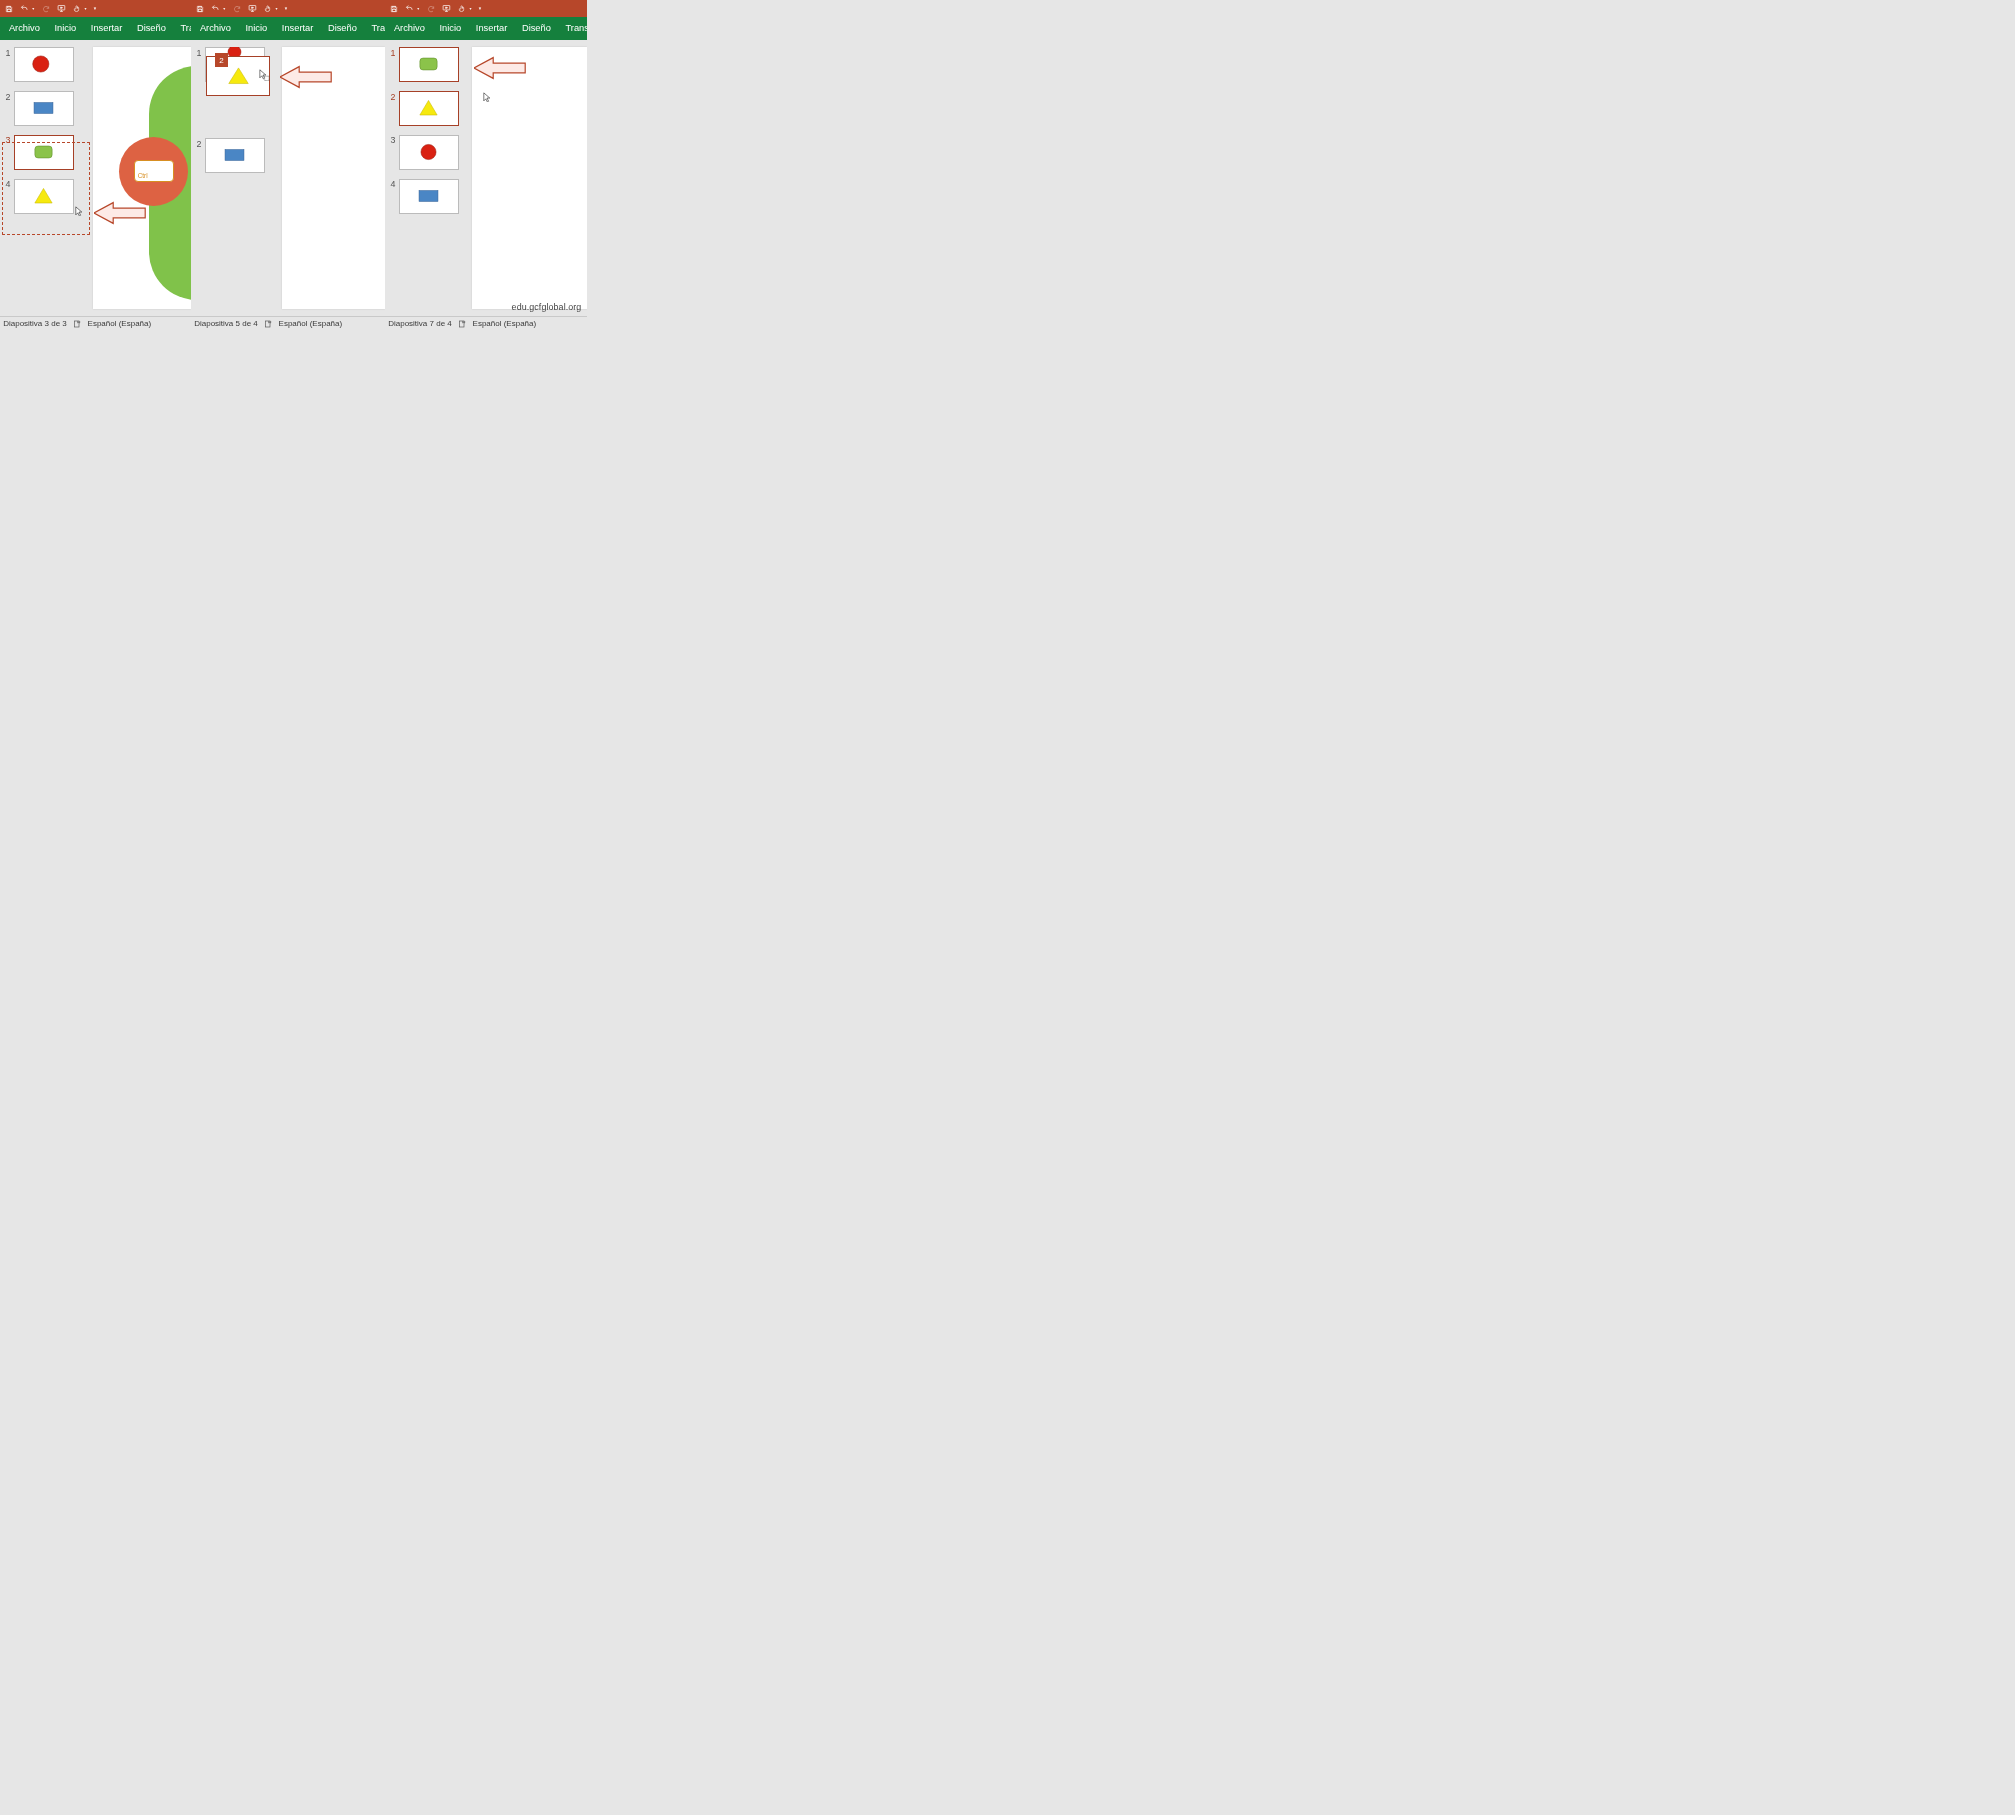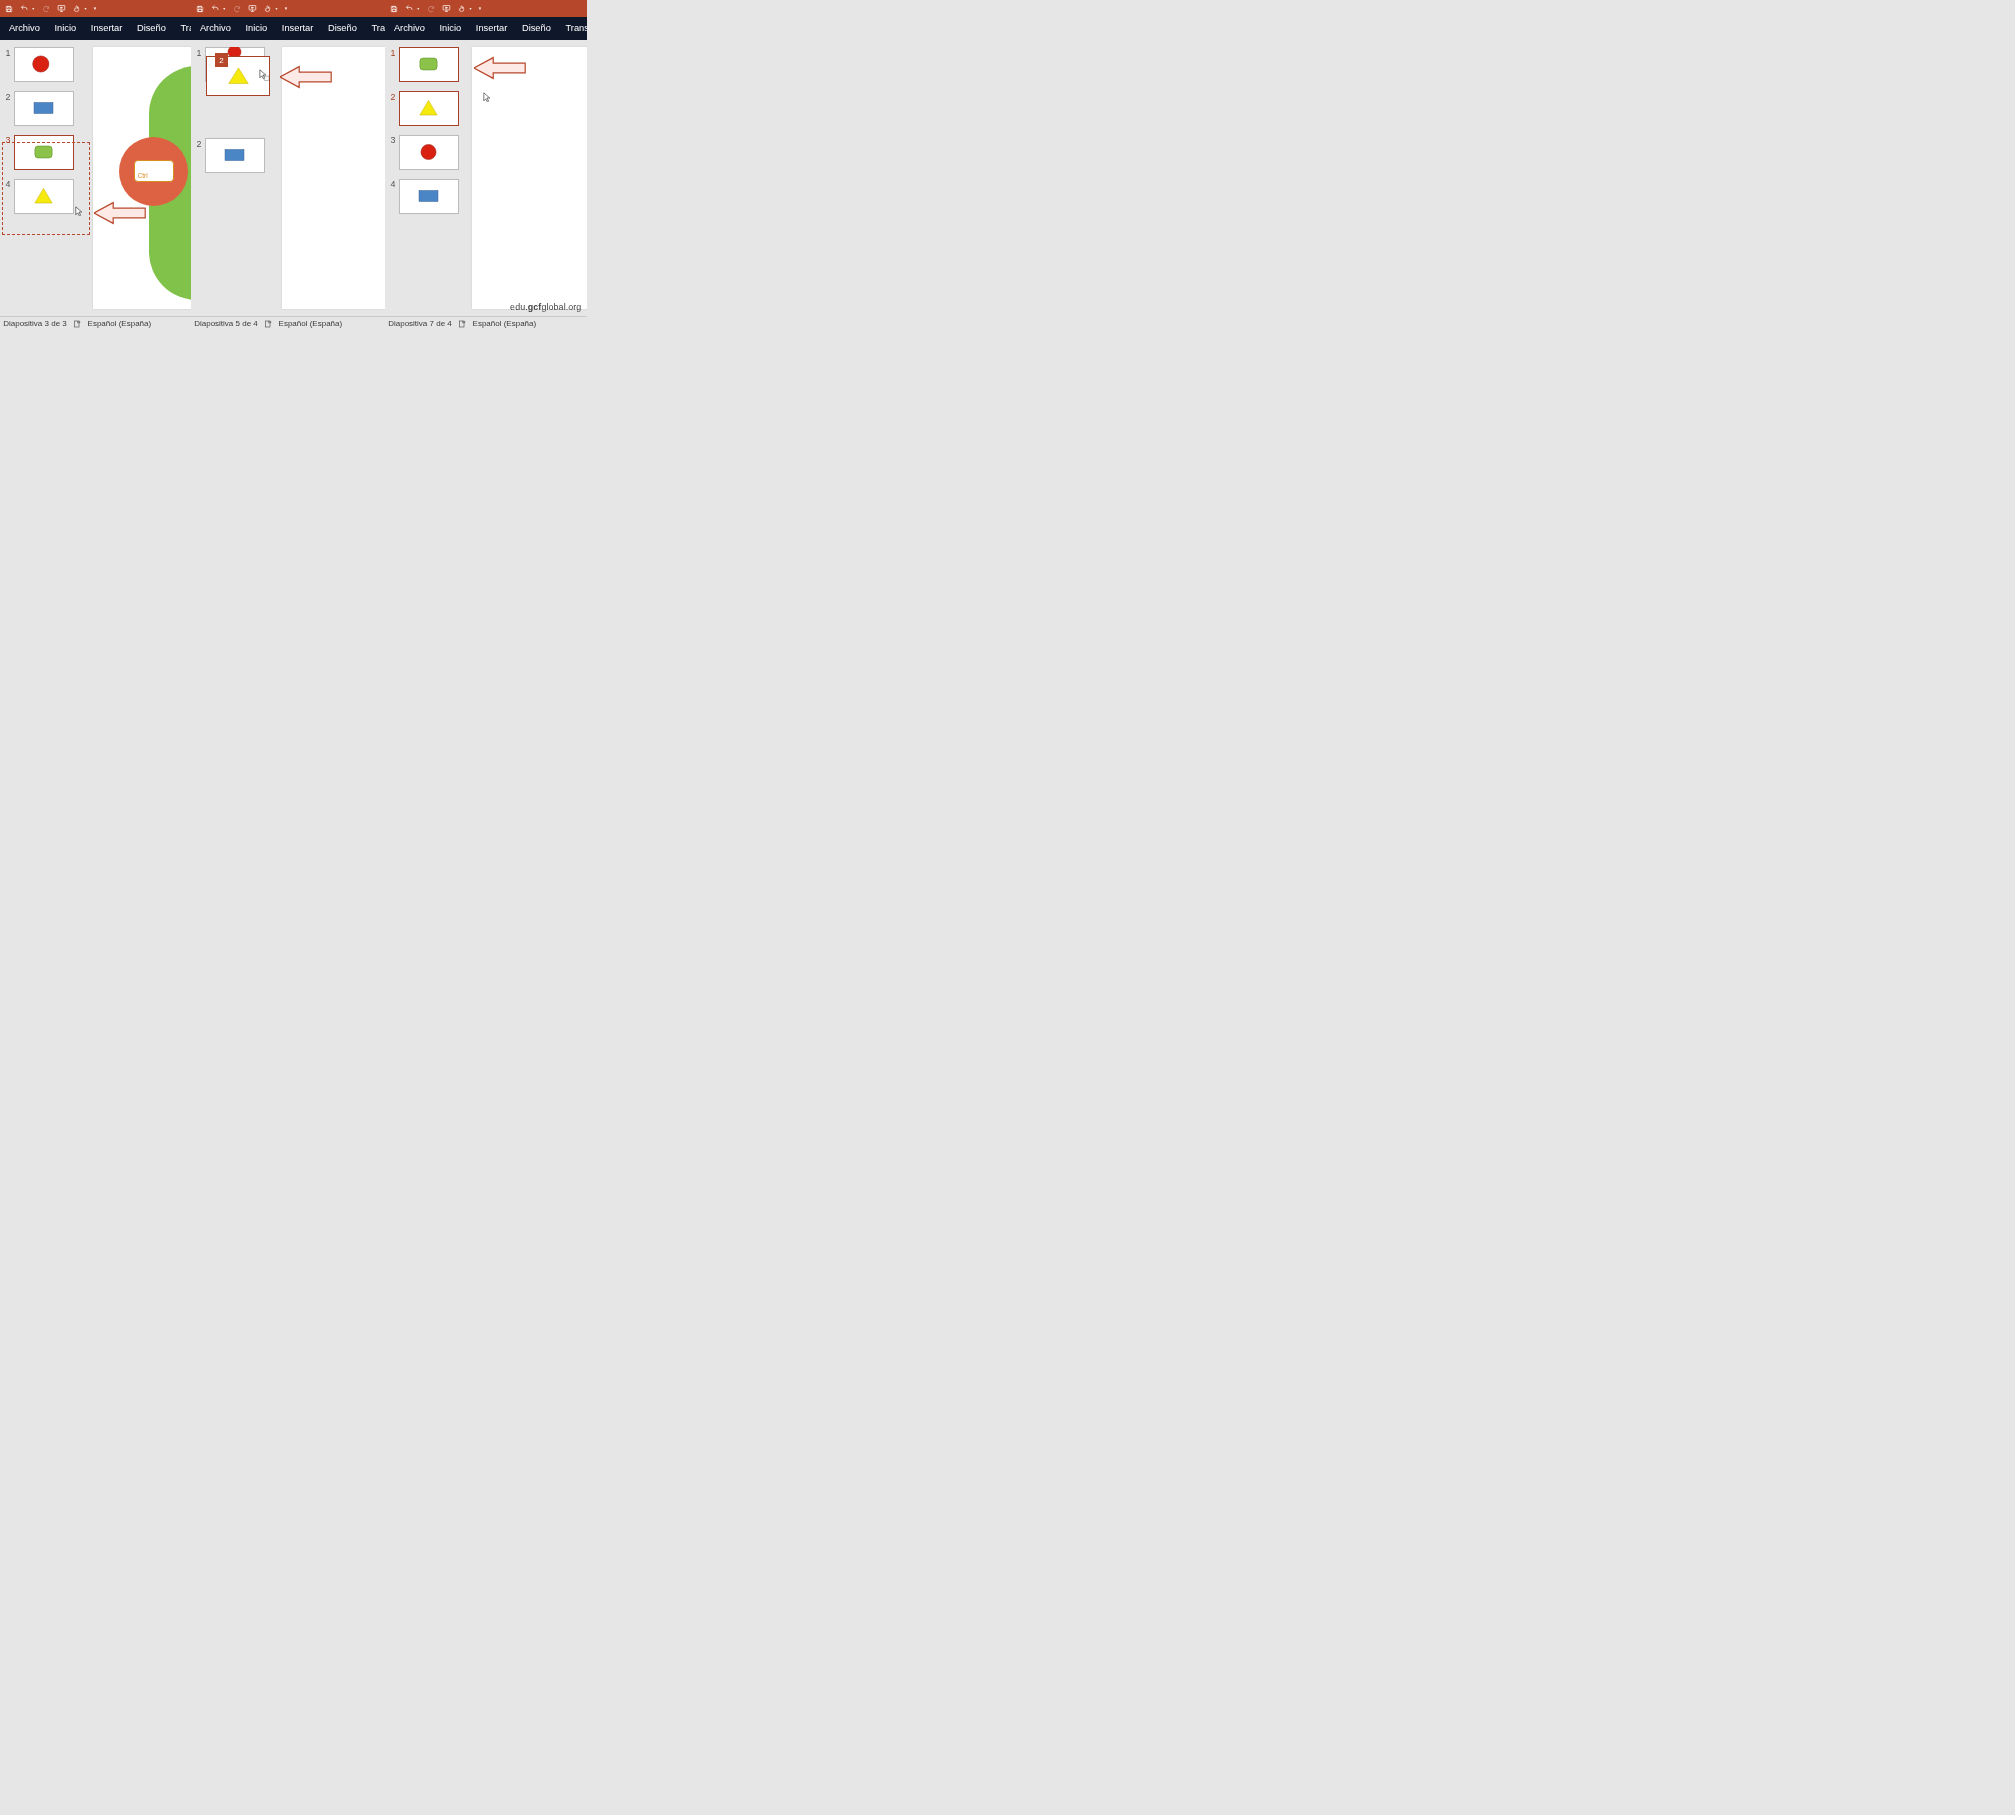--- a/index.html
+++ b/index.html
@@ -14,21 +14,21 @@
   .qat {
     height: 17px; background: #b7472a; display: flex; align-items: center;
     padding: 0 4.8px; gap: 7.3px;
   }
   .qat .qicon { color: #fff; opacity: .95; display:flex; align-items:center; justify-content:center; }
   .qat .qicon.dim { opacity: .45; }
   .qat .caret { font-size: 4px; color:#fff; opacity:.9; margin-left:-4px;}
 
   
   .ribbon {
-    height: 22.6px; background: #0f172a; display: flex; align-items: center;
+    height: 22.6px; background: #15803d; display: flex; align-items: center;
     gap: 0; color: #fff; font-size: 9.3px; padding-left: 1.6px;
   }
   .ribbon .tab {
     padding: 0 7.3px; height: 100%; display:flex; align-items:center;
     white-space: nowrap;
   }
   .ribbon .div { width:0.4px; height:55%; background: rgba(255,255,255,.3); }
 
   
   .workspace {
@@ -65,21 +65,21 @@
   .arrow {
     position:absolute; pointer-events:none;
   }
   .multisel {
     position:absolute; border:1.2px dashed #b7472a; pointer-events:none;
   }
   .watermark {
     position:absolute; right:5.6px; bottom:17.7px; color:#444; font-size:8.9px;
     letter-spacing:0.1px; pointer-events:none;
   }
-  .watermark b { font-weight:700; }
+  .watermark b { font-weight:400; }
   .ctrl-bubble {
     position:absolute; width:69px; height:69px; border-radius:50%;
     background:#dd6243; display:flex; align-items:center; justify-content:center;
     pointer-events:none;
   }
   .ctrl-key {
     width:40px; height:22.6px; border:1.2px solid #d78f22; border-radius:4px;
     background:#fff; display:flex; align-items:flex-end; padding:1.6px 3.2px 2.4px;
     color:#d78f22; font-size:6.4px;
   }

